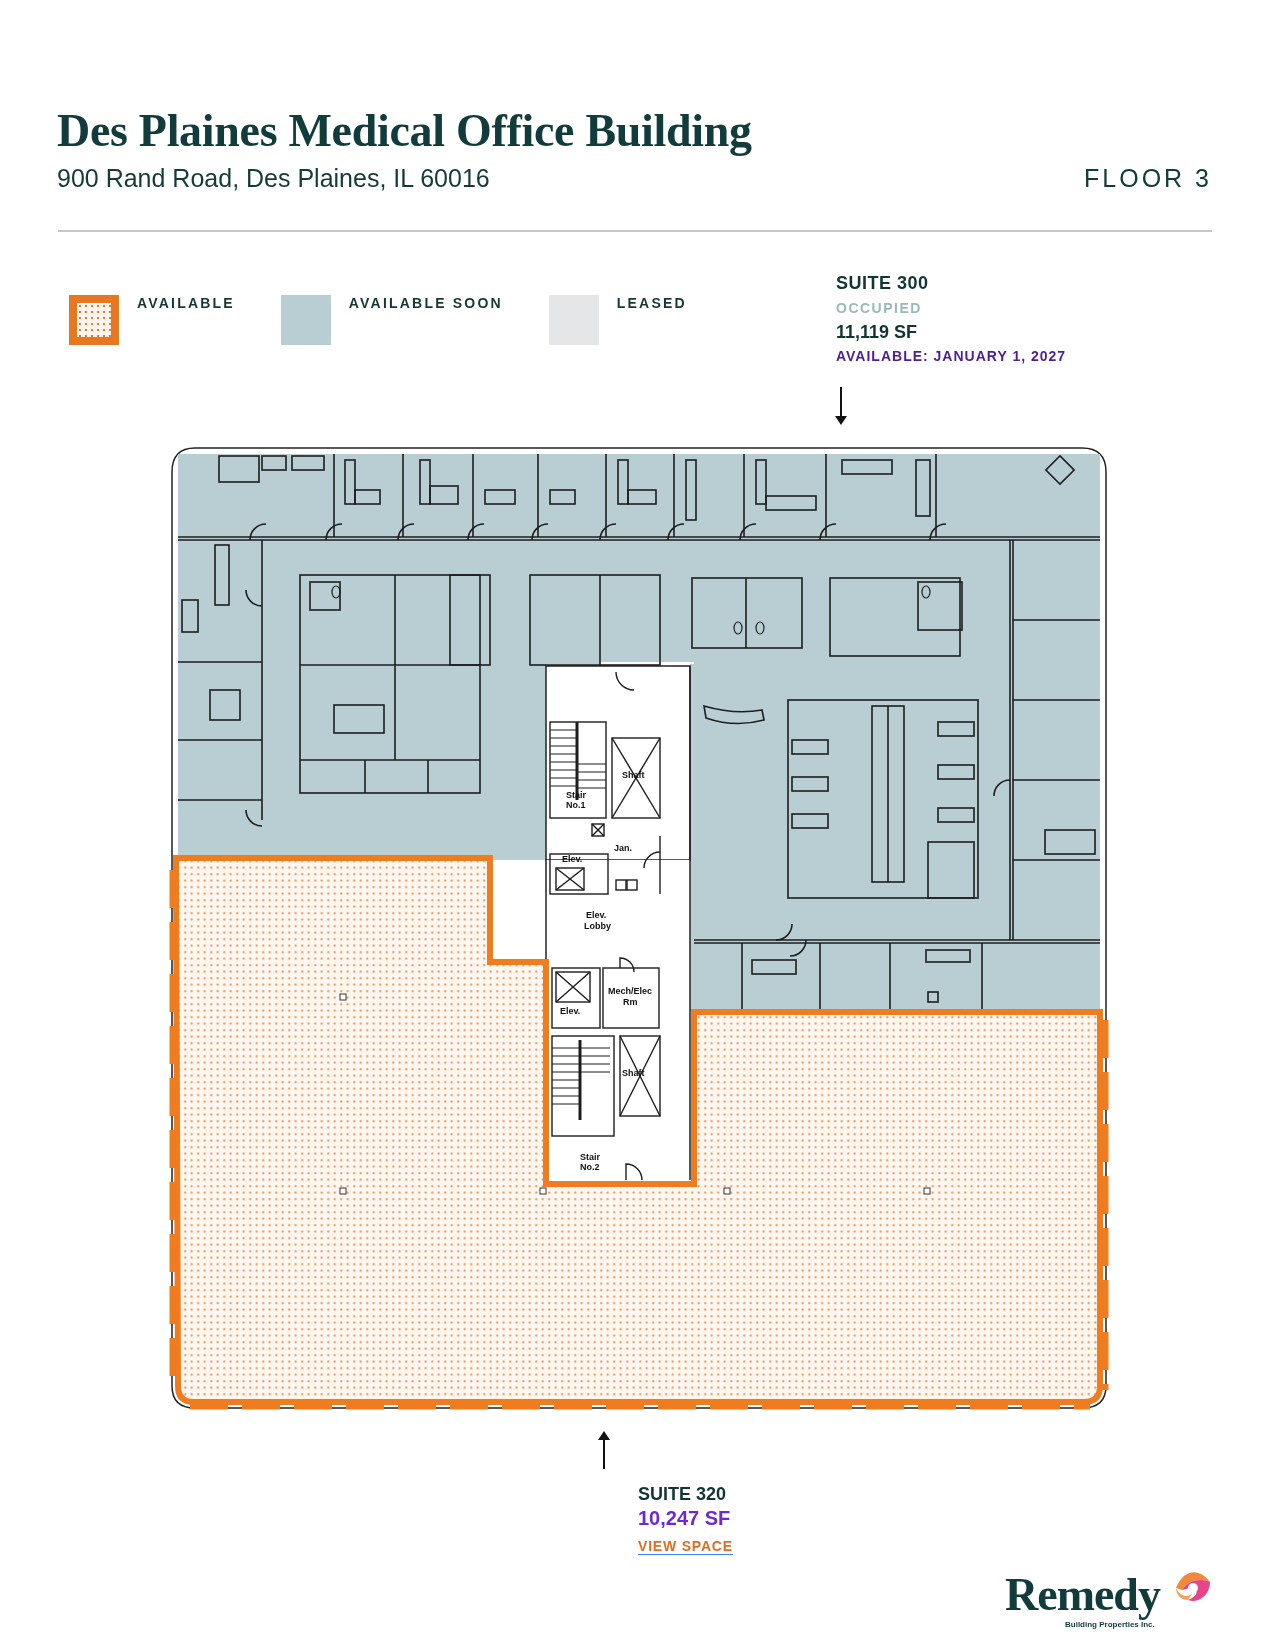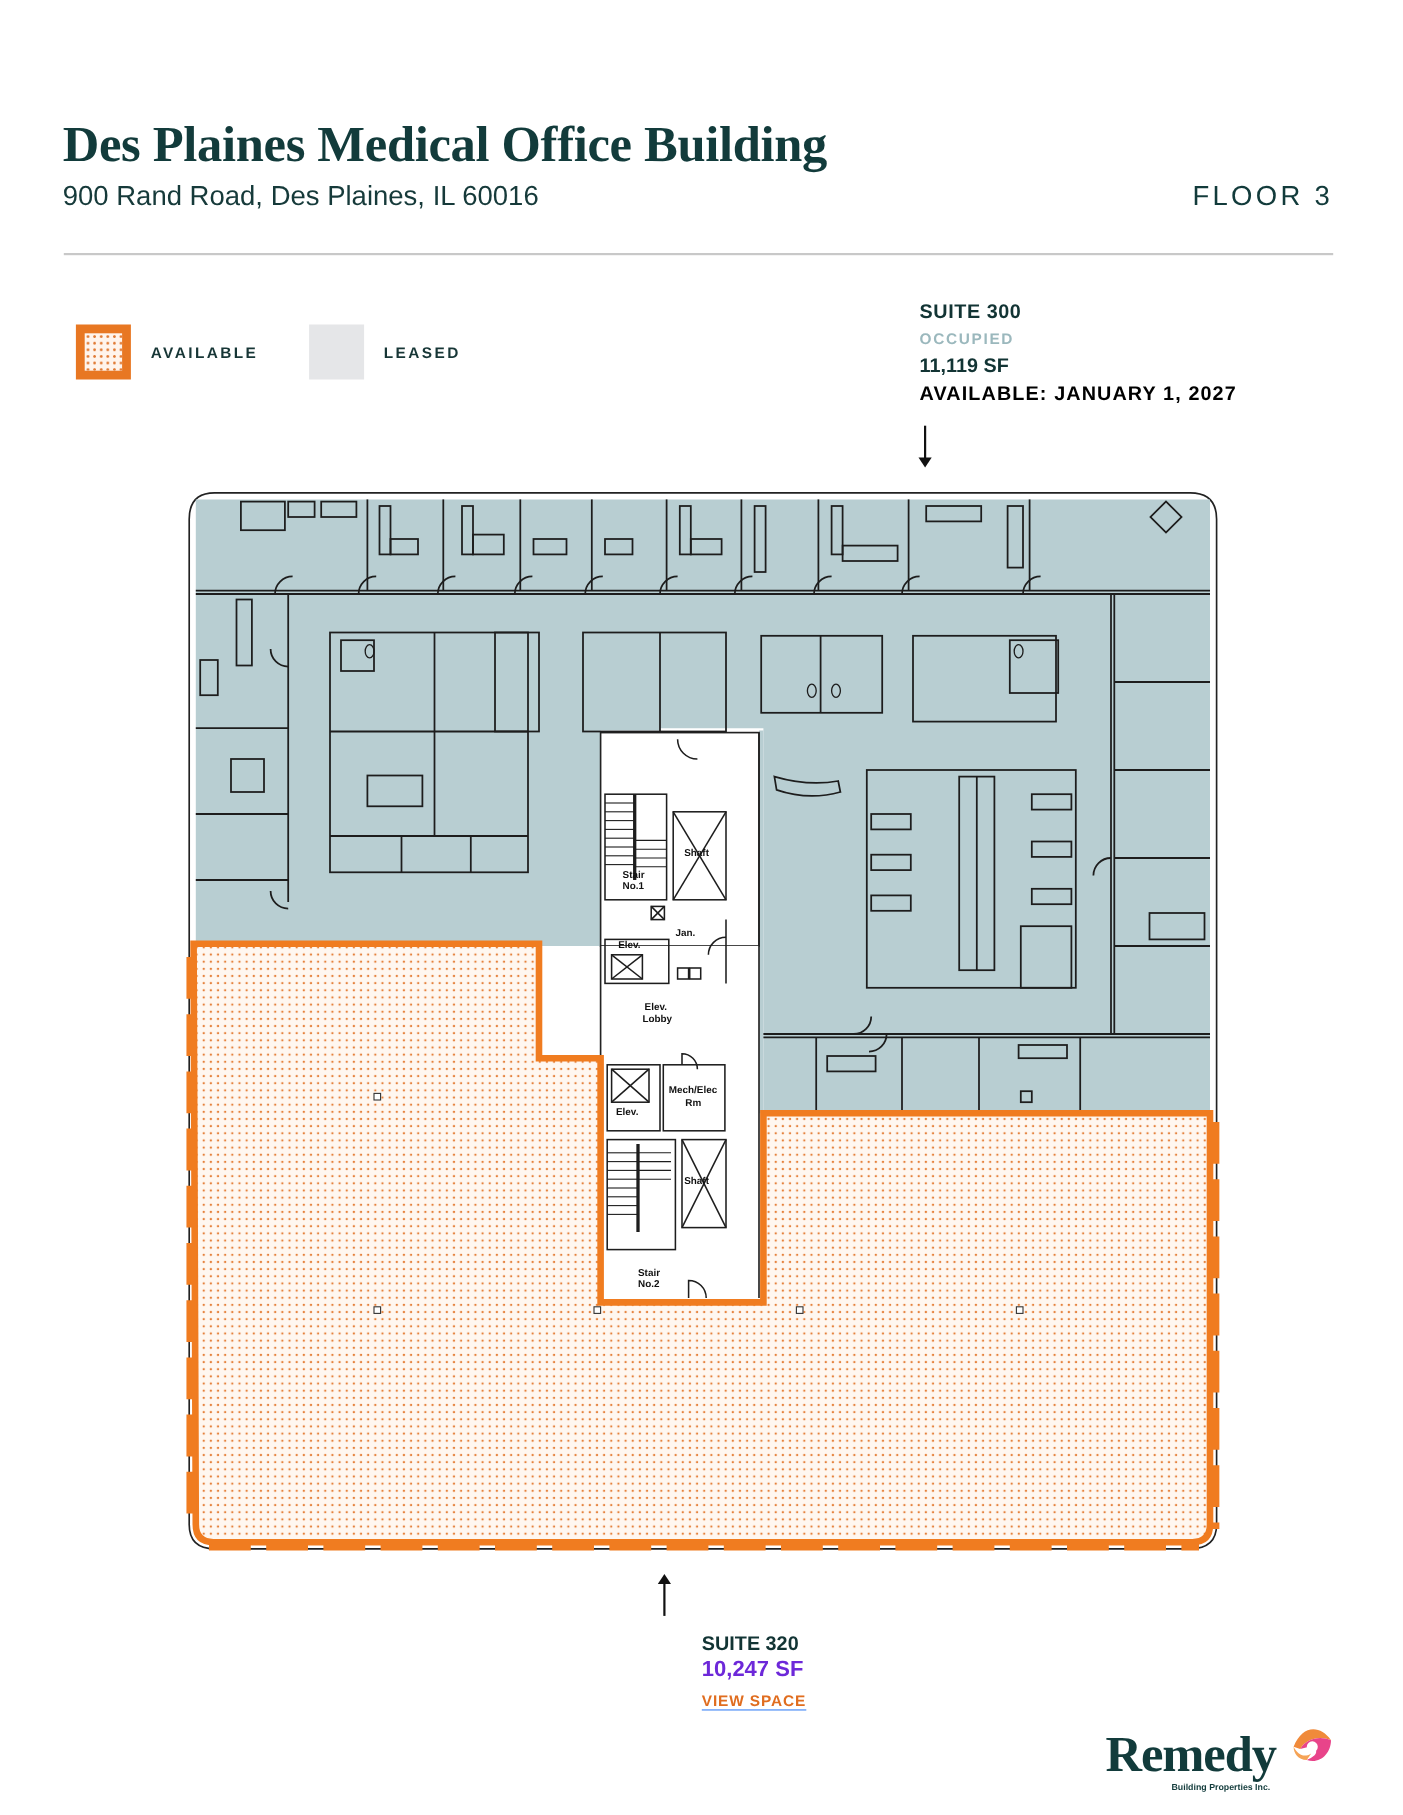--- a/index.html
+++ b/index.html
@@ -2,32 +2,32 @@
 <html><head>
 <meta charset="utf-8">
 <style>
   html,body{margin:0;padding:0;background:#ffffff;}
   body{width:1275px;height:1650px;position:relative;overflow:hidden;color:#0f3433;font-family:"Liberation Sans",sans-serif;}
   .title{position:absolute;left:57px;top:104px;font-family:"Liberation Serif","DejaVu Serif",serif;font-size:46px;font-weight:700;color:#123b3b;letter-spacing:-0.3px;margin:0;}
   .address{position:absolute;left:57px;top:164px;font-size:25px;color:#163a3a;}
   .floor{position:absolute;right:63px;top:164px;font-size:25px;font-weight:400;letter-spacing:3px;color:#123b3b;}
   .divider{position:absolute;left:58px;top:230px;width:1154px;height:2px;background:#c8c8c8;}
   .legend{position:absolute;top:295px;left:69px;display:flex;align-items:center;}
-  .legend-item{display:flex;align-items:center;margin-right:0;}
+  .legend-item{display:flex;margin-right:0;}
   .swatch{width:50px;height:50px;box-sizing:border-box;}
   .sw-avail{background:#e87722;padding:8px;}
   .sw-avail .dots{width:100%;height:100%;background-color:#fff4ec;background-image:radial-gradient(#e07a34 1px,transparent 1.4px);background-size:6px 6px;}
   .sw-soon{background:#b8ced2;}
   .sw-leased{background:#e5e6e8;}
   .legend-label{font-size:14px;font-weight:700;letter-spacing:2.2px;color:#173636;margin-left:18px;}
   .suite300{position:absolute;left:836px;top:273px;}
   .s-name{font-size:18px;font-weight:700;color:#123434;letter-spacing:0.5px;}
   .s-status{font-size:14px;font-weight:700;color:#9bb8bd;letter-spacing:1.5px;margin-top:6px;}
   .s-sf{font-size:18px;font-weight:700;color:#123434;margin-top:6px;}
-  .s-avail{font-size:18px;font-weight:700;color:#000000;letter-spacing:1px;margin-top:5px;}
+  .s-avail{font-size:14px;font-weight:700;color:#4c1d95;letter-spacing:1px;margin-top:5px;}
   .arrow-down{position:absolute;left:840px;top:387px;width:2px;height:30px;background:#111;}
   .arrow-down:after{content:"";position:absolute;left:-5px;bottom:-8px;border-left:6px solid transparent;border-right:6px solid transparent;border-top:9px solid #111;}
   .arrow-up{position:absolute;left:603px;top:1439px;width:2px;height:30px;background:#111;}
   .arrow-up:before{content:"";position:absolute;left:-5px;top:-8px;border-left:6px solid transparent;border-right:6px solid transparent;border-bottom:9px solid #111;}
   .suite320{position:absolute;left:598px;top:1484px;margin-left:40px;}
   .s320-name{font-size:18px;font-weight:700;color:#123434;}
   .s320-sf{font-size:20px;font-weight:700;color:#6d28d9;margin-top:2px;}
   .s320-link{display:inline-block;font-size:14px;font-weight:700;color:#e06d1f;letter-spacing:0.8px;margin-top:8px;border-bottom:1px solid #3b82f6;cursor:pointer;}
   .logo{position:absolute;left:1005px;top:1572px;}
   .logo-word{font-family:"Liberation Serif","DejaVu Serif",serif;font-size:46px;font-weight:700;color:#123b3b;letter-spacing:-1px;line-height:1;}
@@ -44,20 +44,24 @@
 <div class="floor">FLOOR 3</div>
 <div class="divider"></div>
 
 <div class="legend">
   <div class="legend-item" style="margin-right:46px;">
     <div class="swatch sw-avail">
         <div class="dots"></div>
       </div>
     <span class="legend-label">AVAILABLE</span>
   </div>
+  <div class="legend-item" style="margin-right:46px;">
+    <div class="swatch sw-soon"></div>
+    <span class="legend-label">AVAILABLE SOON</span>
+  </div>
   <div class="legend-item">
     <div class="swatch sw-leased"></div>
     <span class="legend-label">LEASED</span>
   </div>
 </div>
 
 <div class="suite300">
   <div class="s-name">SUITE 300</div>
   <div class="s-status">OCCUPIED</div>
   <div class="s-sf">11,119 SF</div>

